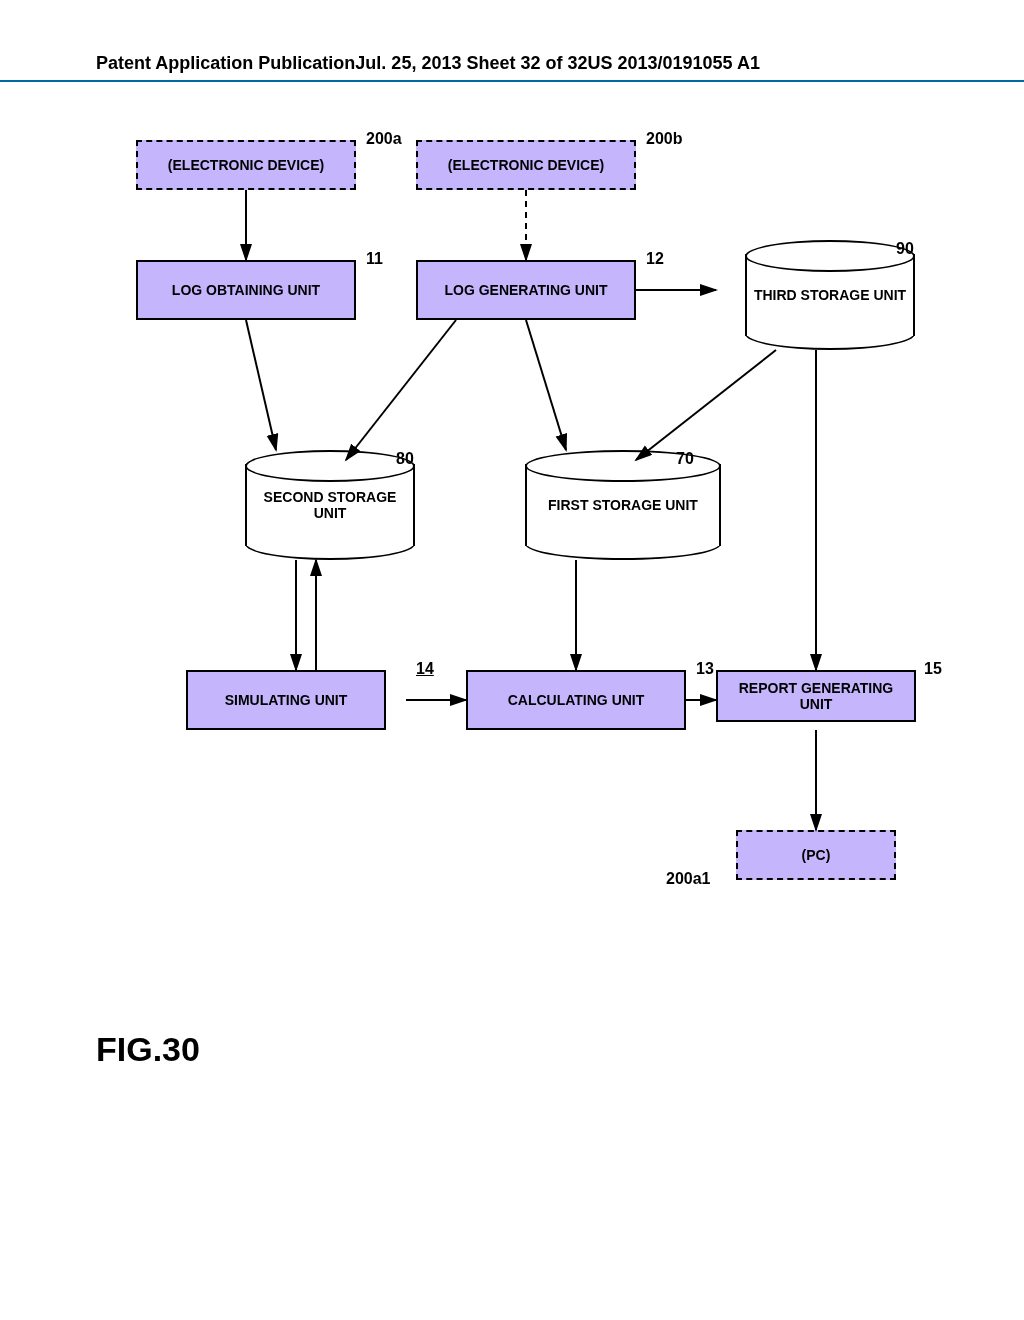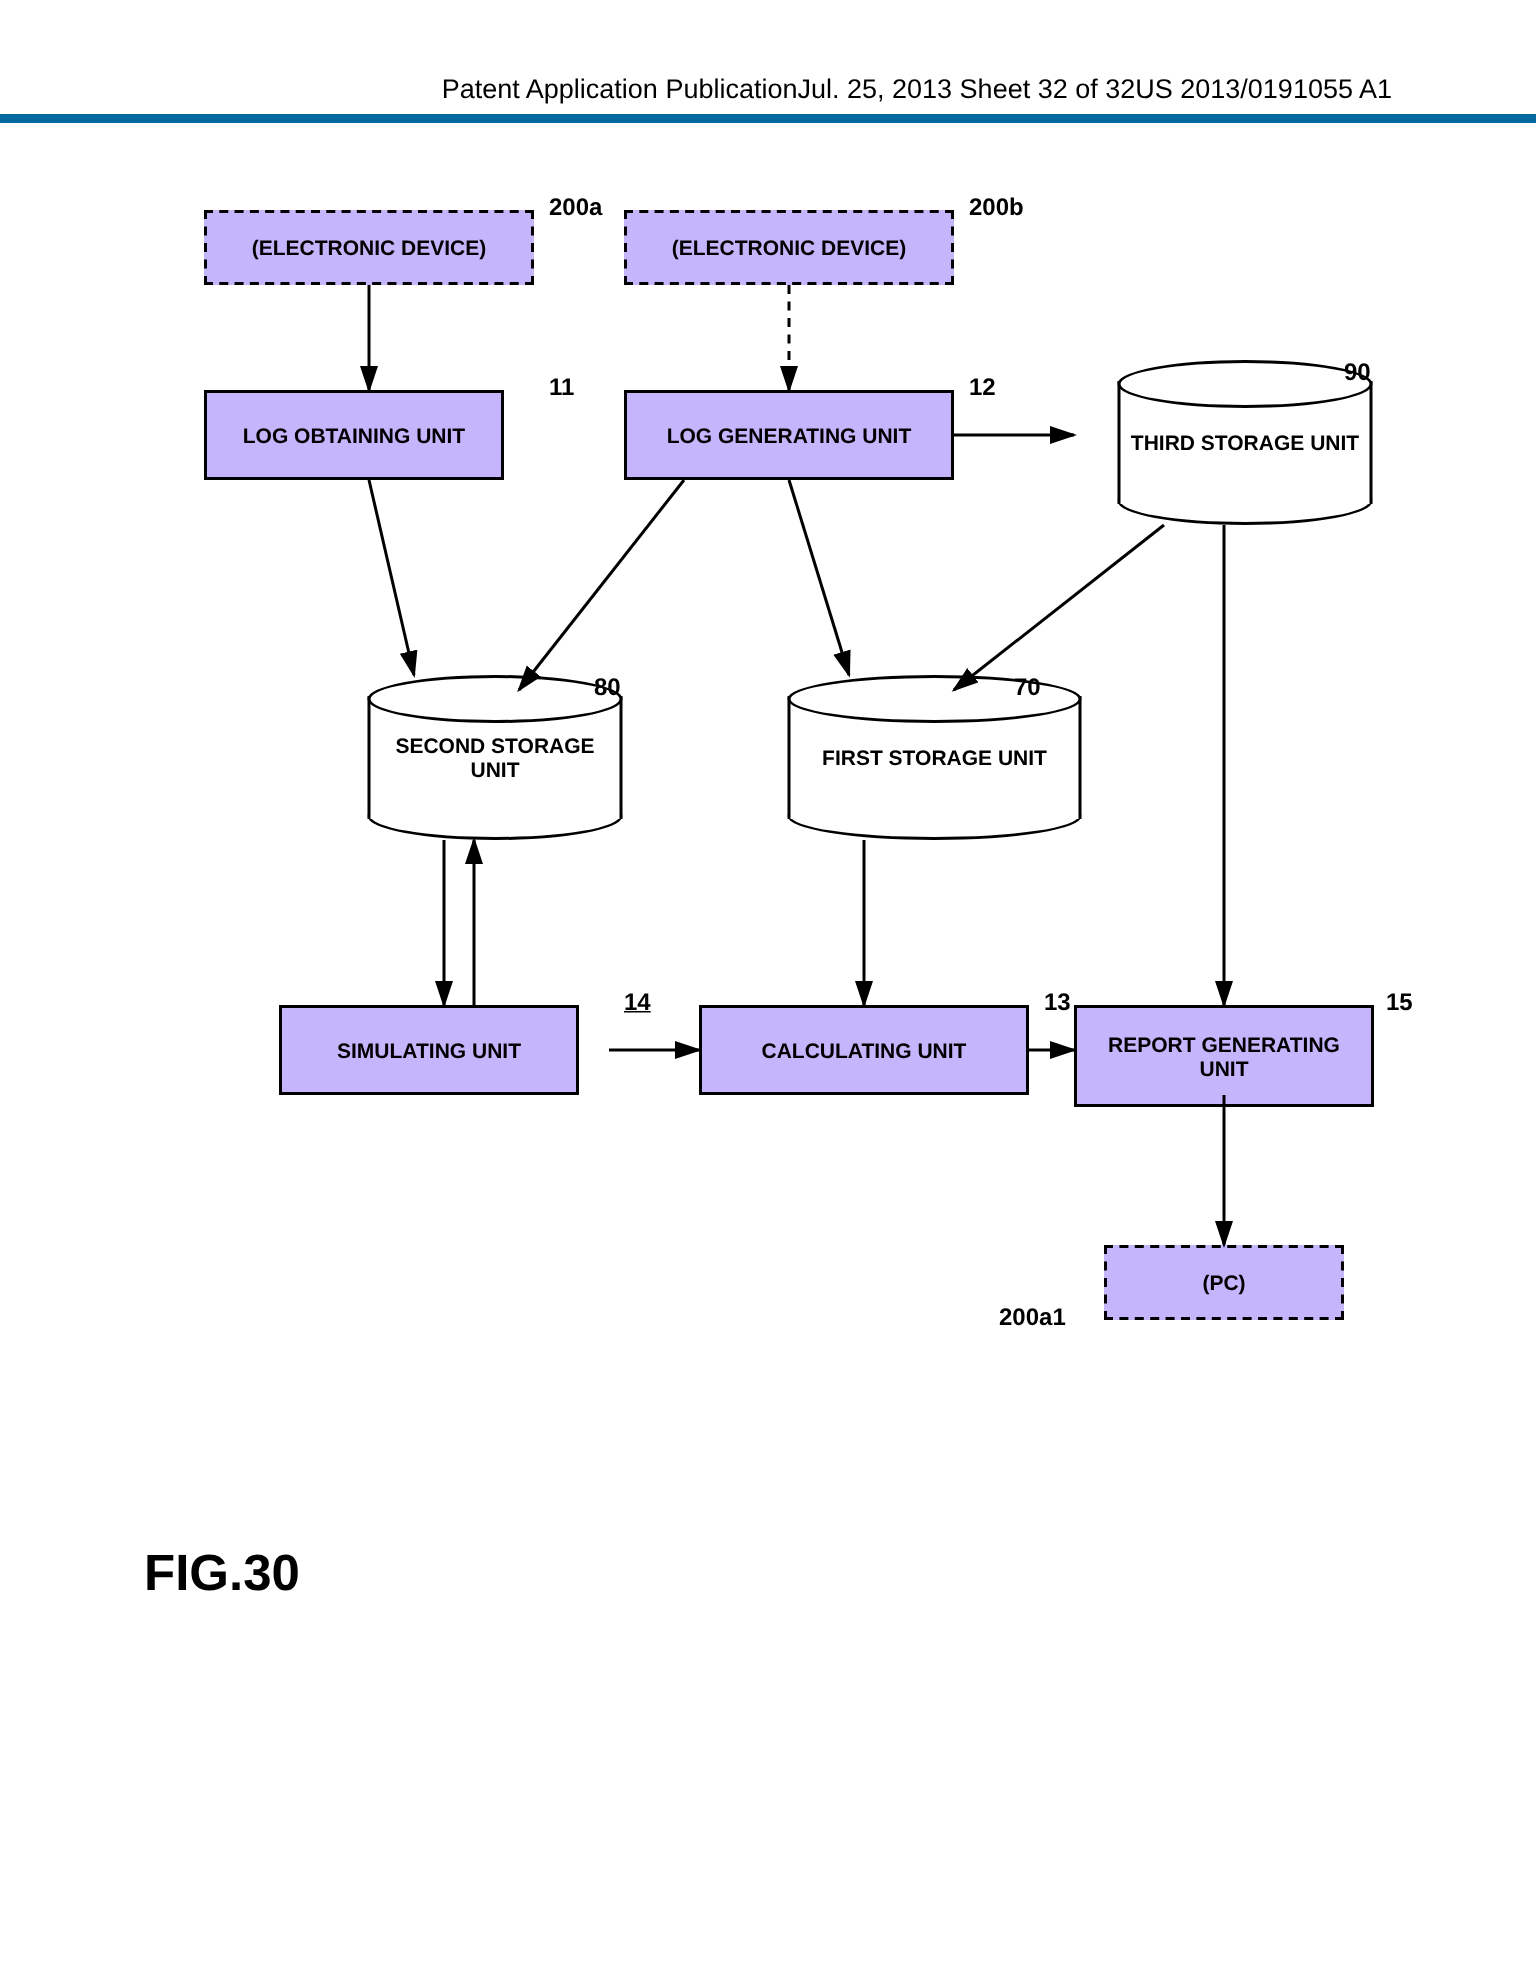--- a/index.html
+++ b/index.html
@@ -15,28 +15,28 @@
     position: relative;
     width: 1024px;
     height: 1320px;
   }
   .header {
     position: absolute;
     top: 48px;
     left: 0;
     width: 1024px;
     height: 34px;
-    border-bottom: 6px solid #0369a1;
+    border-bottom: 2px solid #0369a1;
     display: flex;
-    justify-content: flex-end;
+    justify-content: flex-start;
     align-items: flex-end;
     padding: 0 96px 6px 96px;
     box-sizing: border-box;
     font-size: 18px;
-    font-weight: normal;
+    font-weight: bold;
   }
   .diagram-area {
     position: absolute;
     left: 96px;
     top: 130px;
     width: 832px;
     height: 1080px;
   }
   
   .box {
@@ -116,21 +116,21 @@
     <div class="box dashed" style="left:40px; top:10px; width:220px; height:50px;">
       <span>(ELECTRONIC DEVICE)</span>
     </div>
     <div class="ref" style="left:270px; top:0px;">200a</div>
 
     <div class="box dashed" style="left:320px; top:10px; width:220px; height:50px;">
       <span>(ELECTRONIC DEVICE)</span>
     </div>
     <div class="ref" style="left:550px; top:0px;">200b</div>
 
-    <div class="box" style="left:40px; top:130px; width:200px; height:60px;">
+    <div class="box" style="left:40px; top:130px; width:220px; height:60px;">
       <span>LOG OBTAINING UNIT</span>
     </div>
     <div class="ref" style="left:270px; top:120px;">11</div>
 
     <div class="box" style="left:320px; top:130px; width:220px; height:60px;">
       <span>LOG GENERATING UNIT</span>
     </div>
     <div class="ref" style="left:550px; top:120px;">12</div>
 
     <div class="cylinder" style="left:620px; top:110px; width:170px; height:110px;">
@@ -163,21 +163,21 @@
     <div class="box" style="left:90px; top:540px; width:200px; height:60px;">
       <span>SIMULATING UNIT</span>
     </div>
     <div class="ref" style="left:320px; top:530px;text-decoration:underline;">14</div>
 
     <div class="box" style="left:370px; top:540px; width:220px; height:60px;">
       <span>CALCULATING UNIT</span>
     </div>
     <div class="ref" style="left:600px; top:530px;">13</div>
 
-    <div class="box" style="left:620px; top:540px; width:200px; height:68px;">
+    <div class="box" style="left:620px; top:540px; width:200px; height:52px;">
       <span>REPORT GENERATING UNIT</span>
     </div>
     <div class="ref" style="left:828px; top:530px;">15</div>
 
     <div class="box dashed" style="left:640px; top:700px; width:160px; height:50px;">
       <span>(PC)</span>
     </div>
     <div class="ref" style="left:570px; top:740px;">200a1</div>
 
     <div class="figlabel" style="left:0px; top:900px;">FIG.30</div>

